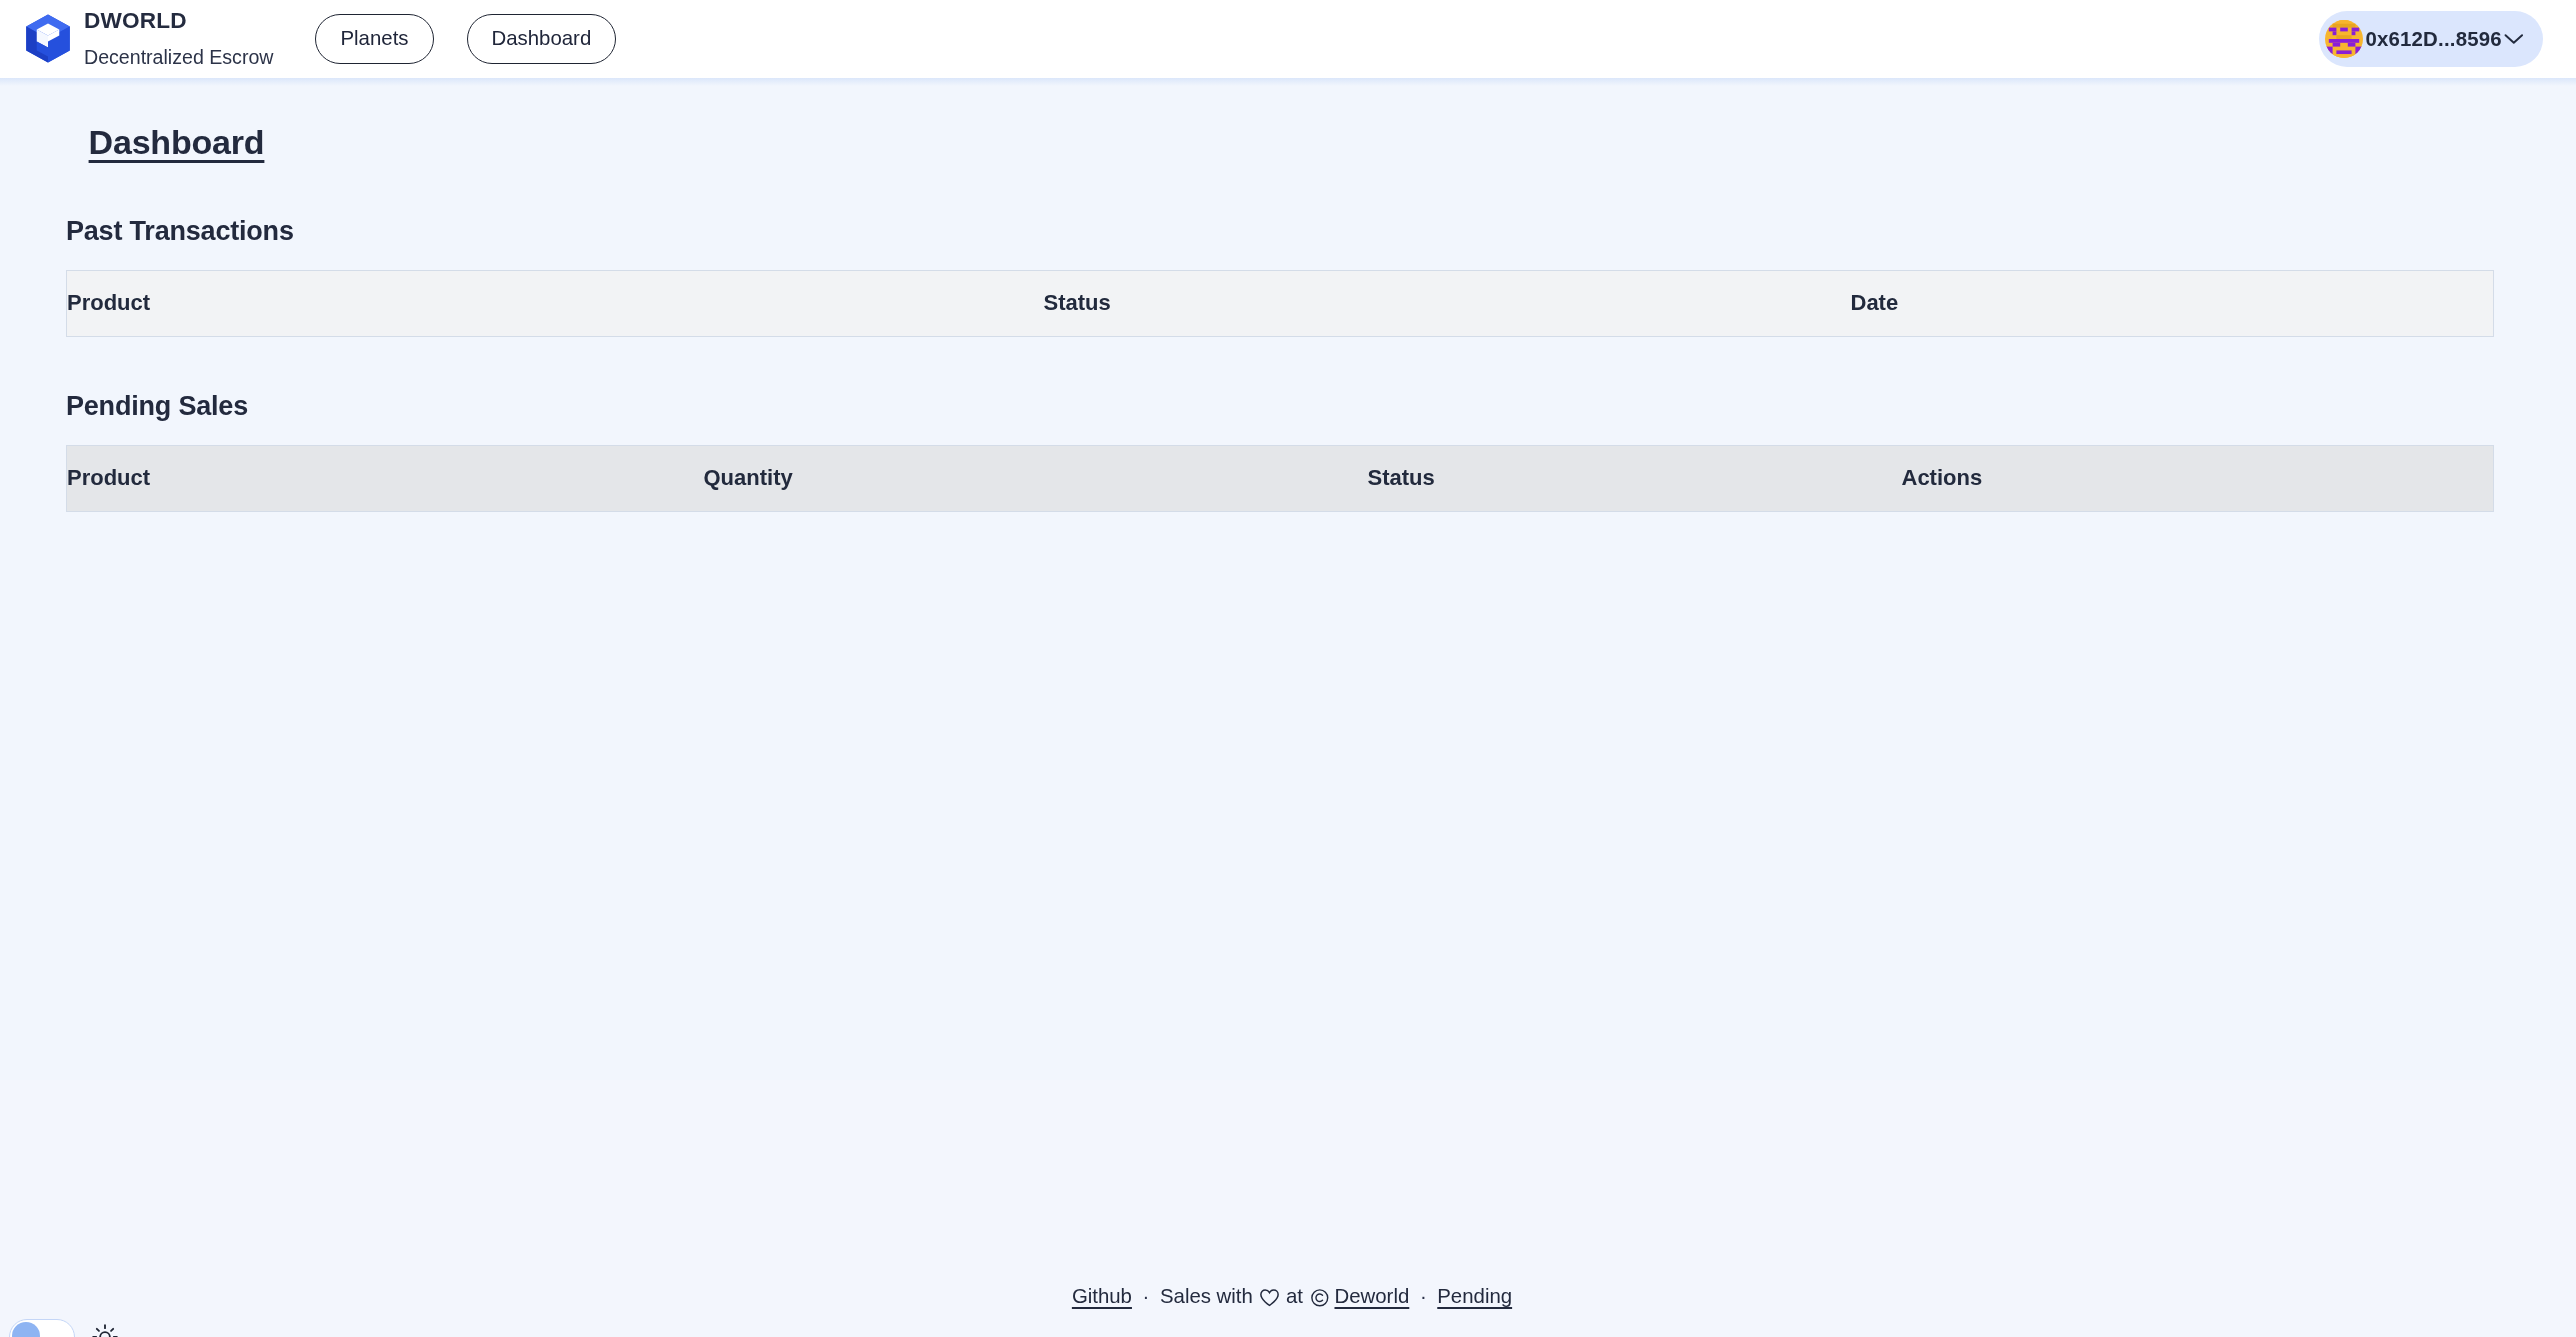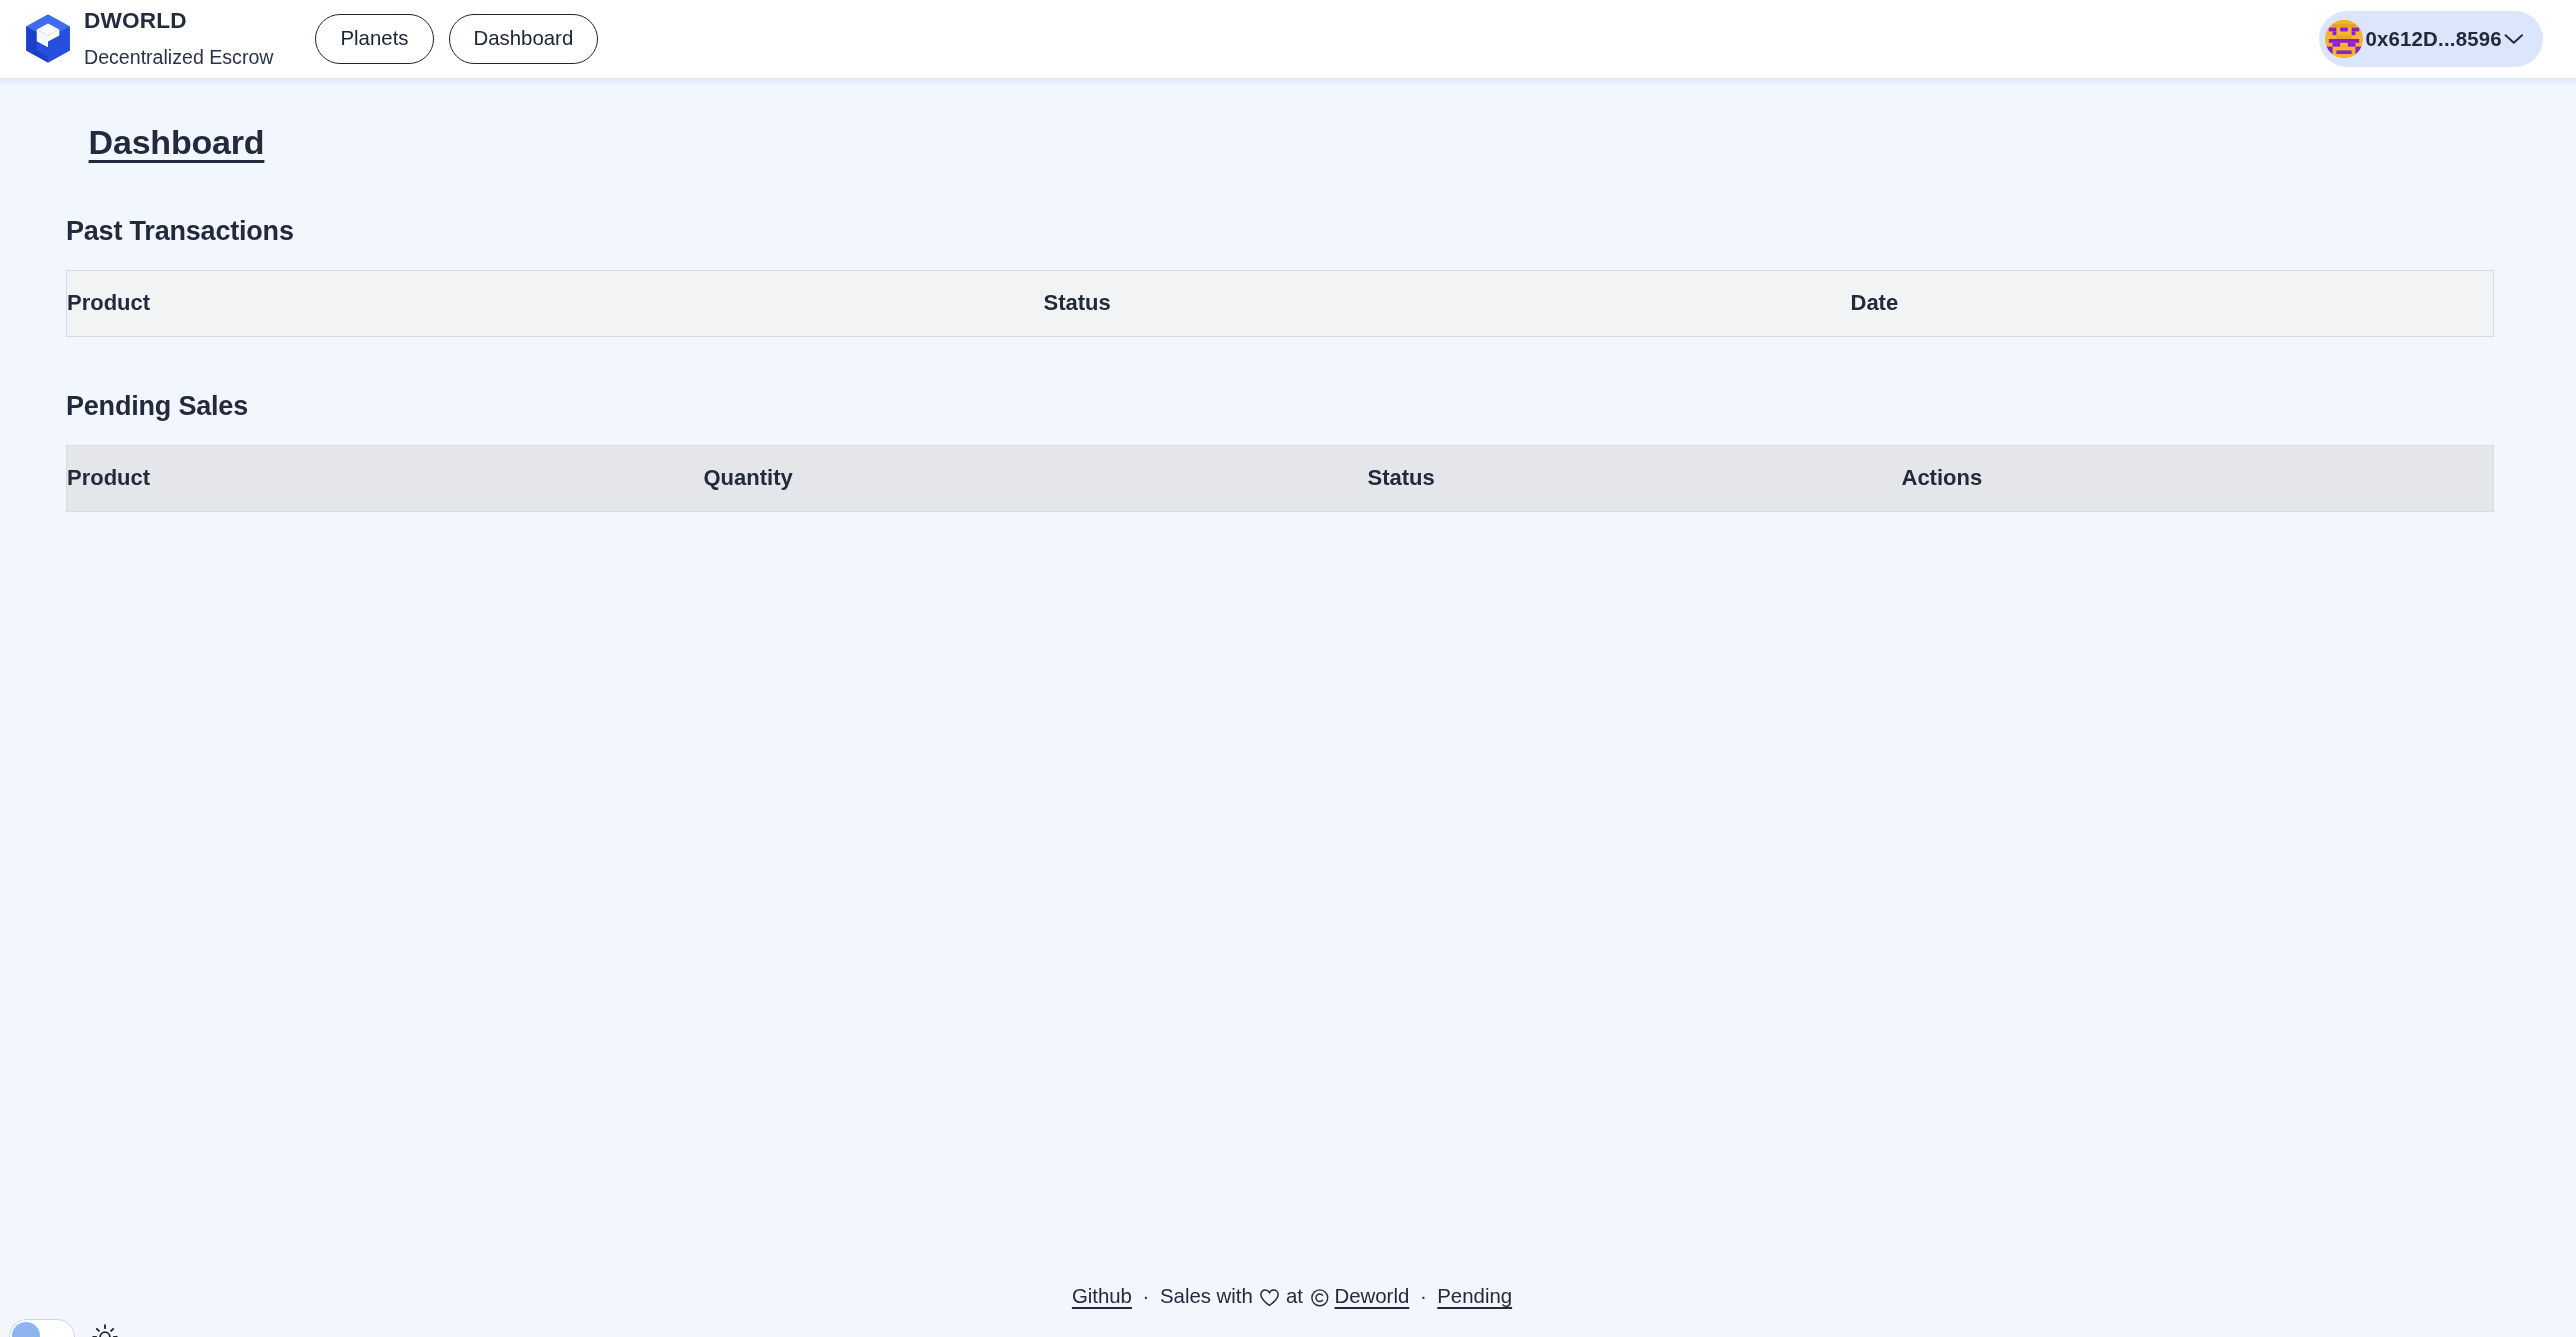--- a/index.html
+++ b/index.html
@@ -76,21 +76,21 @@
     font-size: 19.6px;
     font-weight: normal;
     color: #2c3348;
     line-height: 1.25;
     margin-top: 10px;
   }
 
   .nav {
     display: flex;
     align-items: flex-end;
-    gap: 15px;
+    gap: 33px;
     margin-left: 42px;
   }
   .nav-pill {
     border: 1.9px solid #1f2533;
     border-radius: 753px;
     background: #ffffff;
     color: #20263a;
     font-size: 20.4px;
     font-family: "Liberation Sans", sans-serif;
     line-height: 1;

